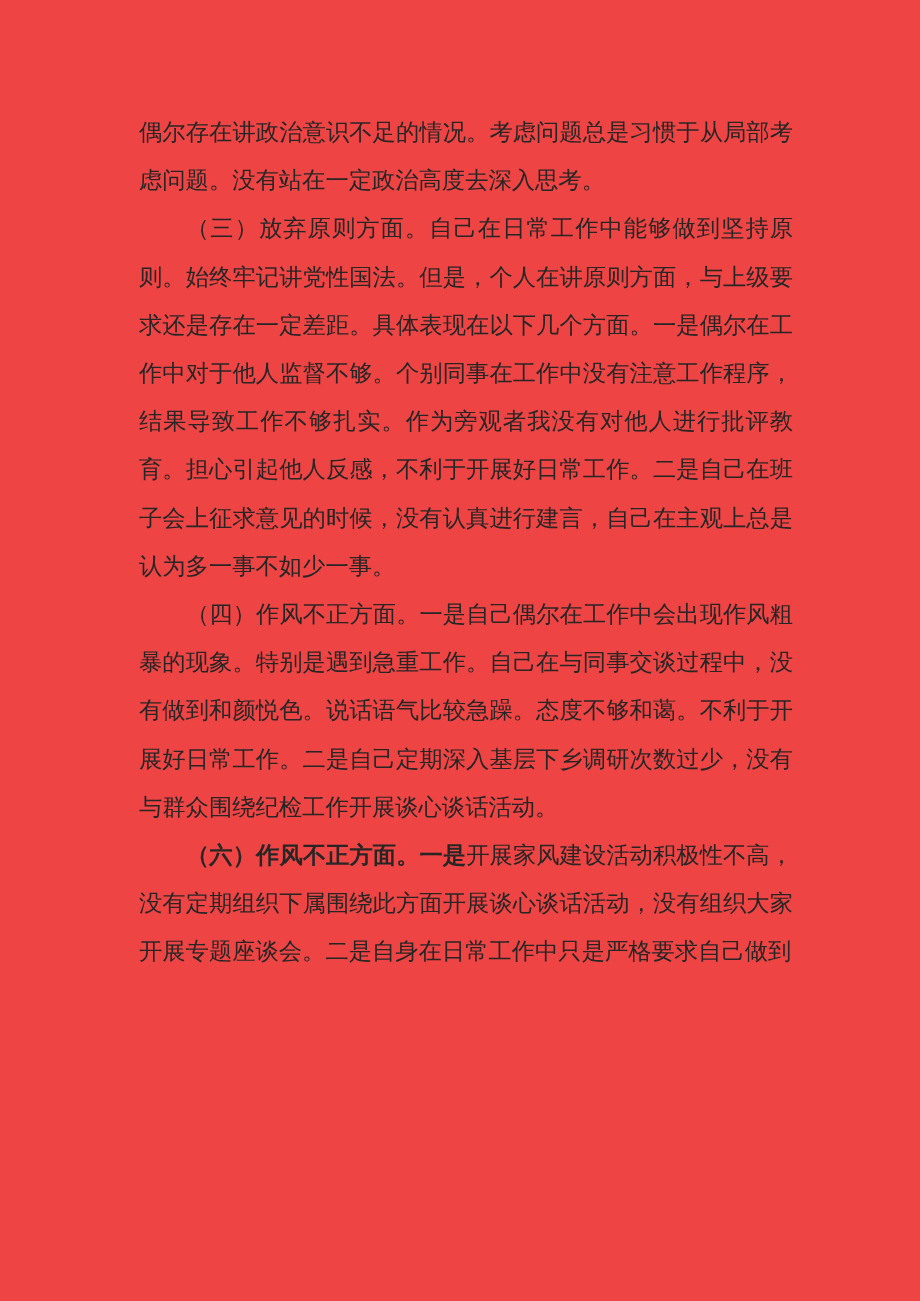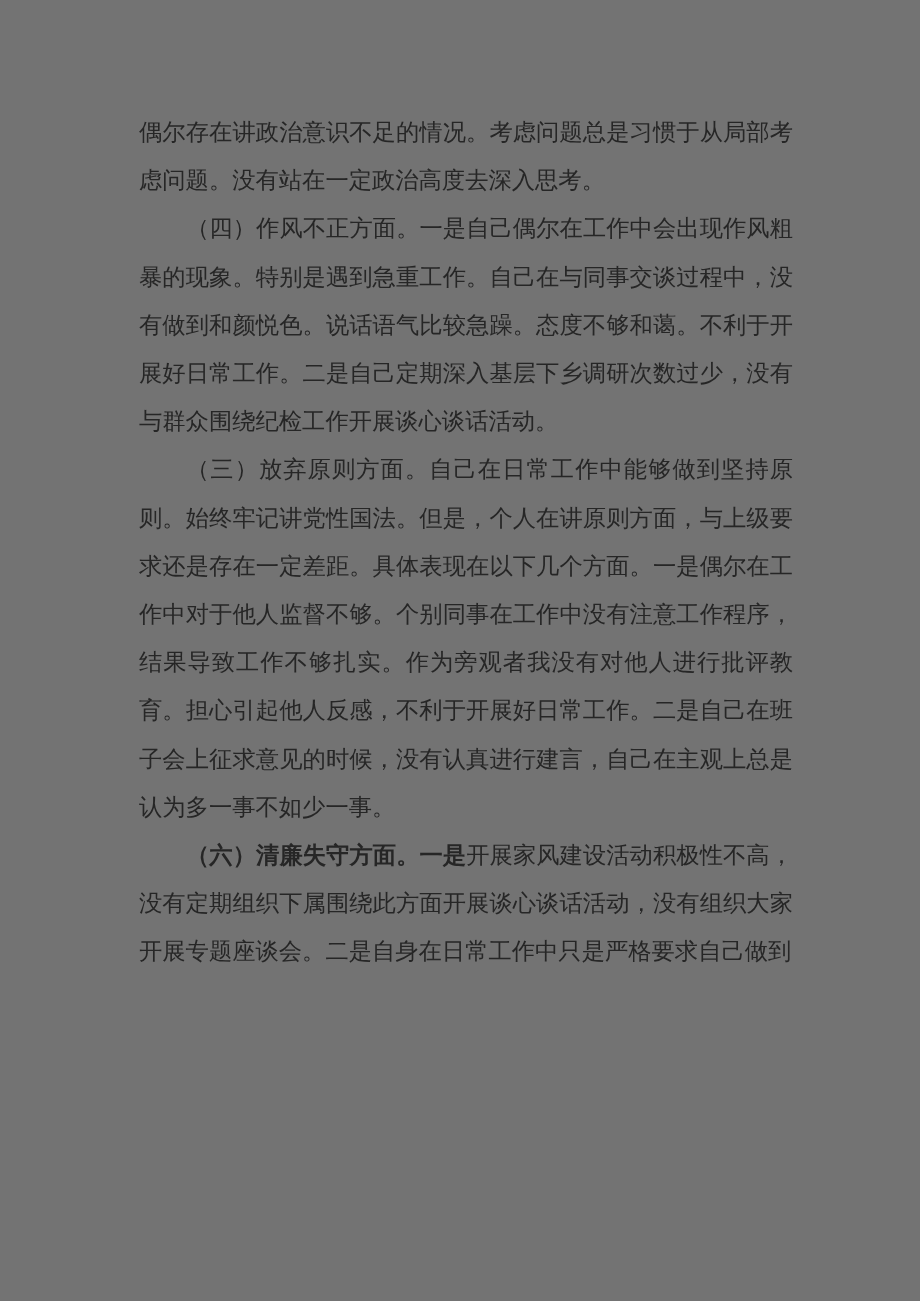--- a/index.html
+++ b/index.html
@@ -11,21 +11,21 @@
     width: 920px;
     height: 1301px;
     position: relative;
     overflow: hidden;
     font-family: "Liberation Serif", serif;
   }
   .page {
     position: absolute;
     left: 0; top: 0;
     width: 920px; height: 1301px;
-    background: #737373;
+    background: #ef4444;
   }
   .doc-body {
     position: absolute;
     left: 139px;
     top: 108px;
     width: 654px;
   }
   .para {
     margin: 0;
     padding: 0;
@@ -45,21 +45,21 @@
   }
 </style>
 </head>
 <body>
 
 <div class="page">
   <div class="doc-body">
 
     <p class="para"><span>偶尔存在讲政治意识不足的情况。考虑问题总是习惯于从局部考虑问题。没有站在一定政治高度去深入思考。</span></p>
 
+    <p class="para indent"><span>（三）放弃原则方面。自己在日常工作中能够做到坚持原则。始终牢记讲党性国法。但是，个人在讲原则方面，与上级要求还是存在一定差距。具体表现在以下几个方面。一是偶尔在工作中对于他人监督不够。个别同事在工作中没有注意工作程序，结果导致工作不够扎实。作为旁观者我没有对他人进行批评教育。担心引起他人反感，不利于开展好日常工作。二是自己在班子会上征求意见的时候，没有认真进行建言，自己在主观上总是认为多一事不如少一事。</span></p>
+
     <p class="para indent"><span>（四）作风不正方面。一是自己偶尔在工作中会出现作风粗暴的现象。特别是遇到急重工作。自己在与同事交谈过程中，没有做到和颜悦色。说话语气比较急躁。态度不够和蔼。不利于开展好日常工作。二是自己定期深入基层下乡调研次数过少，没有与群众围绕纪检工作开展谈心谈话活动。</span></p>
 
-    <p class="para indent"><span>（三）放弃原则方面。自己在日常工作中能够做到坚持原则。始终牢记讲党性国法。但是，个人在讲原则方面，与上级要求还是存在一定差距。具体表现在以下几个方面。一是偶尔在工作中对于他人监督不够。个别同事在工作中没有注意工作程序，结果导致工作不够扎实。作为旁观者我没有对他人进行批评教育。担心引起他人反感，不利于开展好日常工作。二是自己在班子会上征求意见的时候，没有认真进行建言，自己在主观上总是认为多一事不如少一事。</span></p>
 
-
-    <p class="para indent"><strong>（六）清廉失守方面。一是</strong><span>开展家风建设活动积极性不高，没有定期组织下属围绕此方面开展谈心谈话活动，没有组织大家开展专题座谈会。二是自身在日常工作中只是严格要求自己做到</span></p>
+    <p class="para indent"><strong>（六）作风不正方面。一是</strong><span>开展家风建设活动积极性不高，没有定期组织下属围绕此方面开展谈心谈话活动，没有组织大家开展专题座谈会。二是自身在日常工作中只是严格要求自己做到</span></p>
 
   </div>
 </div>
 
 </body></html>

